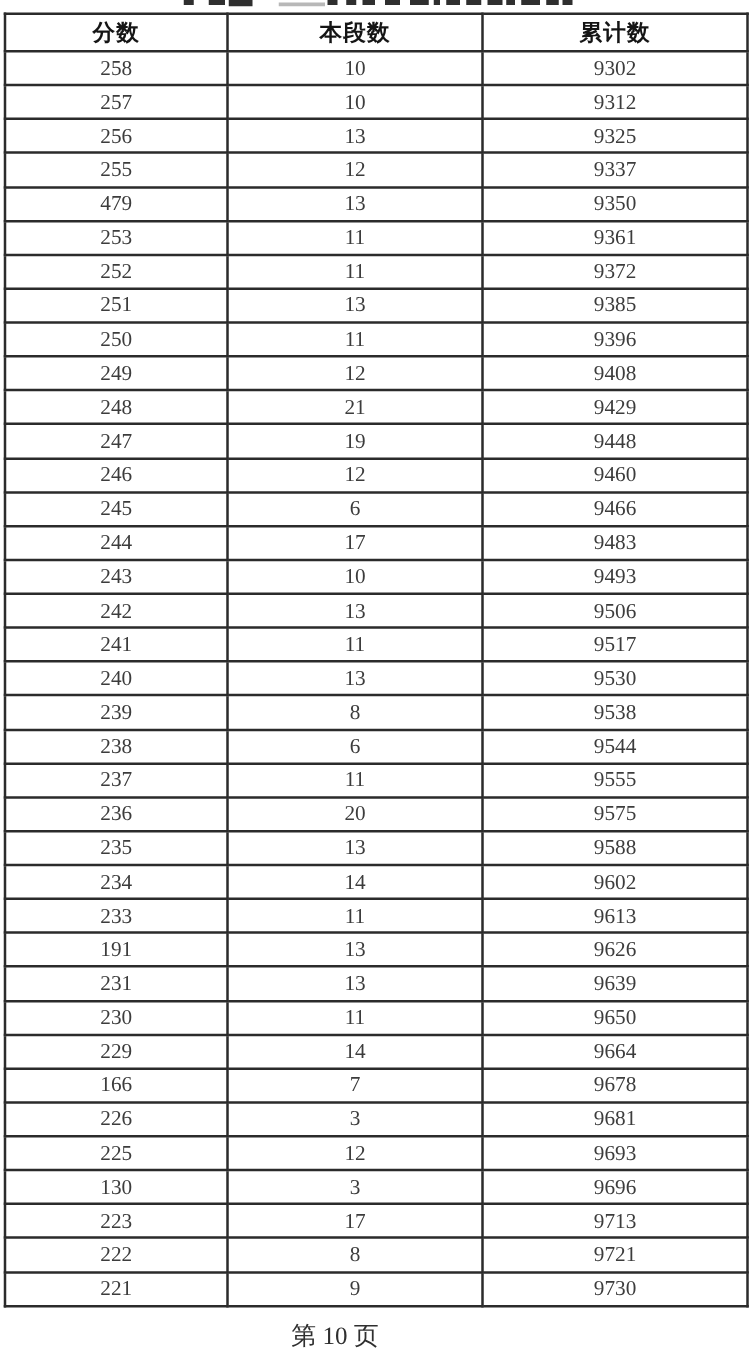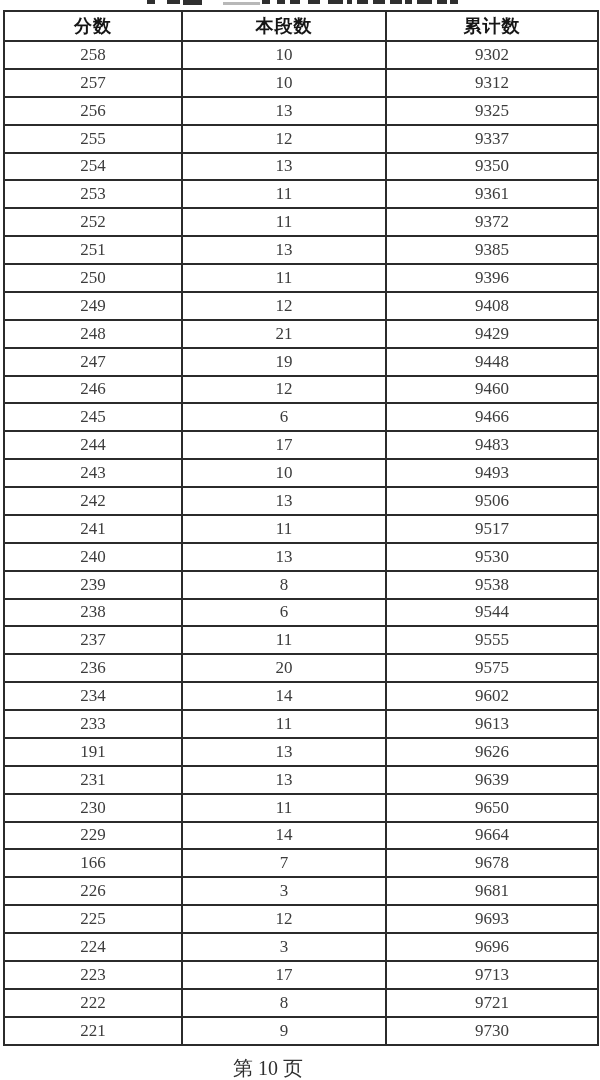--- a/index.html
+++ b/index.html
@@ -127,21 +127,21 @@
           <td>256</td>
           <td>13</td>
           <td>9325</td>
         </tr>
         <tr>
           <td>255</td>
           <td>12</td>
           <td>9337</td>
         </tr>
         <tr>
-          <td>254</td>
+          <td>479</td>
           <td>13</td>
           <td>9350</td>
         </tr>
         <tr>
           <td>253</td>
           <td>11</td>
           <td>9361</td>
         </tr>
         <tr>
           <td>252</td>
@@ -222,20 +222,25 @@
           <td>237</td>
           <td>11</td>
           <td>9555</td>
         </tr>
         <tr>
           <td>236</td>
           <td>20</td>
           <td>9575</td>
         </tr>
         <tr>
+          <td>235</td>
+          <td>13</td>
+          <td>9588</td>
+        </tr>
+        <tr>
           <td>234</td>
           <td>14</td>
           <td>9602</td>
         </tr>
         <tr>
           <td>233</td>
           <td>11</td>
           <td>9613</td>
         </tr>
         <tr>
@@ -267,21 +272,21 @@
           <td>226</td>
           <td>3</td>
           <td>9681</td>
         </tr>
         <tr>
           <td>225</td>
           <td>12</td>
           <td>9693</td>
         </tr>
         <tr>
-          <td>224</td>
+          <td>130</td>
           <td>3</td>
           <td>9696</td>
         </tr>
         <tr>
           <td>223</td>
           <td>17</td>
           <td>9713</td>
         </tr>
         <tr>
           <td>222</td>

